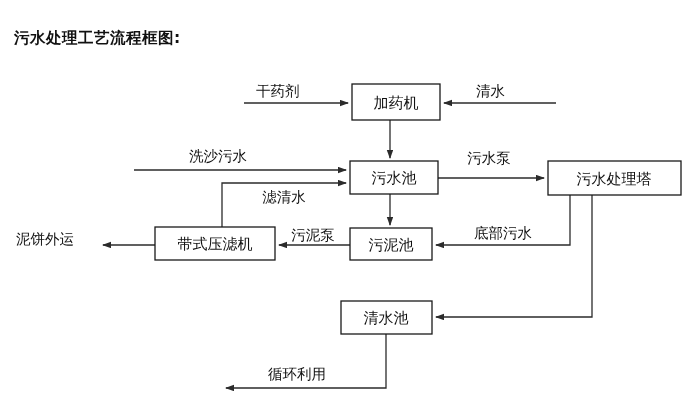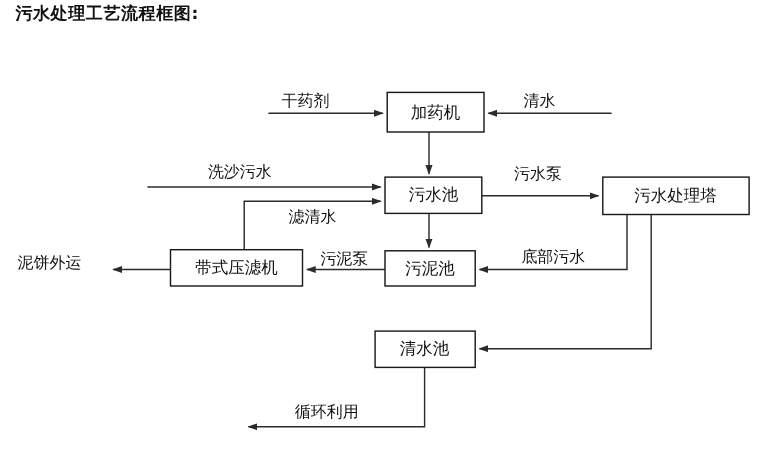--- a/index.html
+++ b/index.html
@@ -10,21 +10,21 @@
   body {
     width: 700px;
     height: 420px;
     position: relative;
     overflow: hidden;
     font-family: "DejaVu Sans", "Liberation Sans", sans-serif;
   }
   #page-title {
     position: absolute;
     left: 14px;
-    top: 2px;
+    top: 28px;
     font-size: 15.5px;
     font-weight: bold;
     color: #111111;
     letter-spacing: 0.5px;
     white-space: nowrap;
   }
   #flow-canvas {
     position: absolute;
     left: 0;
     top: 0;

